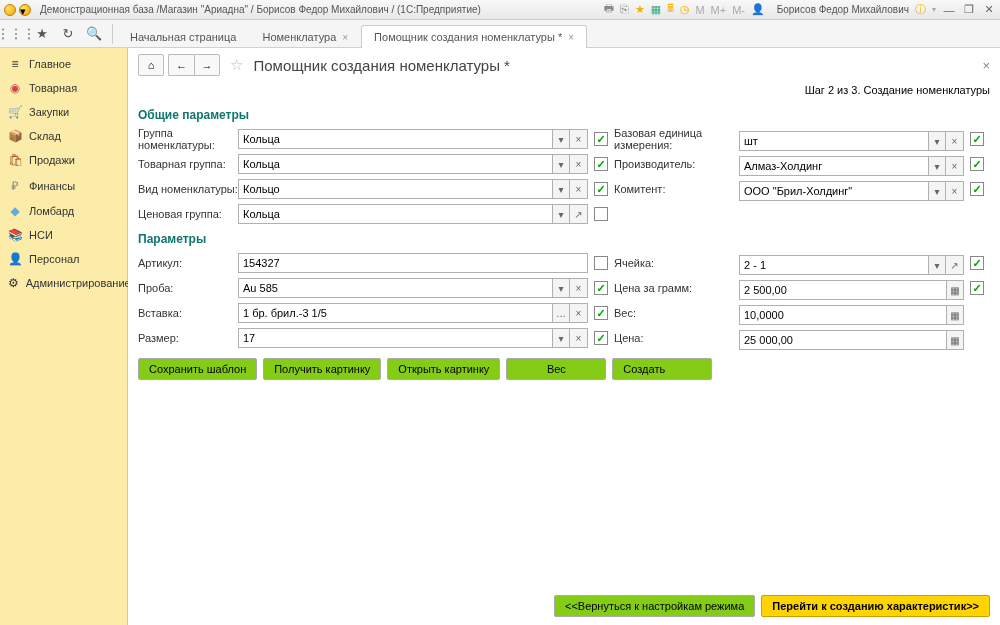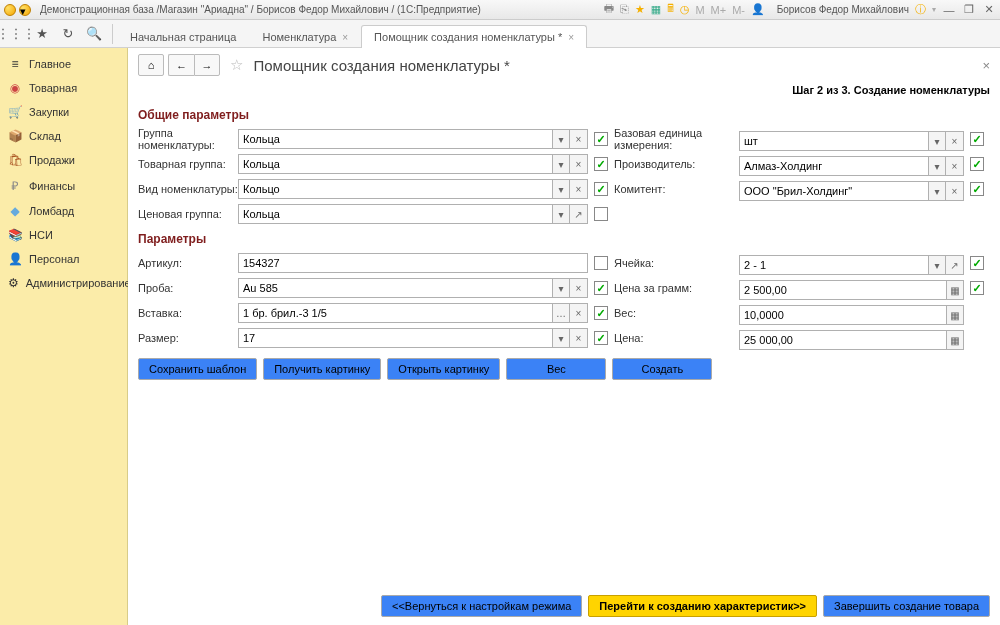--- a/index.html
+++ b/index.html
@@ -30,39 +30,39 @@
 .content { flex: 1; background: #fff; padding: 6px 10px 0 10px; position: relative; display: flex; flex-direction: column; }
 .content-head { display: flex; align-items: center; gap: 4px; margin-bottom: 8px; }
 .nav-btn { border: 1px solid #bbb; background: #f8f8f8; height: 22px; min-width: 26px; display: flex; align-items: center; justify-content: center; font-size: 11px; border-radius: 2px; }
 .nav-group { display: flex; }
 .nav-group .nav-btn:first-child { border-radius: 2px 0 0 2px; border-right: none; }
 .nav-group .nav-btn:last-child { border-radius: 0 2px 2px 0; }
 .star { font-size: 15px; color: #bbb; margin: 0 6px; }
 .page-title { font-size: 15px; color: #444; }
 .close-x { margin-left: auto; font-size: 13px; color: #888; cursor: pointer; }
 .step-line { text-align: right; font-size: 11px; margin-bottom: 8px; }
-.step-line b { font-weight: bold; }
-
-.section-h { color: #7f1d1d; font-size: 12px; font-weight: bold; margin: 4px 0 6px 0; }
+.step-line b { font-weight: normal; }
+
+.section-h { color: #0f766e; font-size: 12px; font-weight: bold; margin: 4px 0 6px 0; }
 .form-row { display: flex; align-items: center; margin-bottom: 3px; height: 22px; }
 .lbl { width: 100px; font-size: 11px; color: #333; }
 .fld { display: flex; flex: 0 0 350px; height: 20px; }
 .fld input { flex: 1; border: 1px solid #b0b0b0; border-right: none; padding: 0 4px; font-size: 11px; height: 20px; }
 .mini-btn { width: 18px; height: 20px; border: 1px solid #b0b0b0; background: #f4f4f4; display: flex; align-items: center; justify-content: center; font-size: 10px; color: #666; border-left: none; }
 .mini-btn:first-of-type { border-left: 1px solid #b0b0b0; }
 .chk-green { width: 14px; height: 14px; border: 1px solid #888; display: inline-flex; align-items: center; justify-content: center; color: #0a0; font-size: 11px; background: #fff; margin: 0 6px; font-weight: bold; }
 .col2 { display: flex; align-items: center; flex: 1; margin-left: 0; }
 .lbl2 { width: 125px; font-size: 11px; color: #333; }
 .fld2 { display: flex; flex: 1; height: 16px; max-width: 225px; }
 .fld2 input { flex: 1; border: 1px solid #b0b0b0; border-right: none; padding: 0 4px; font-size: 11px; height: 20px; }
 .fld2.right input { text-align: left; }
 .trail-chk { margin-left: 6px; }
 
 .btn-row { display: flex; gap: 6px; margin-top: 6px; }
-.btn { border: 1px solid #aaa; background: #3b82f6; padding: 4px 10px; font-size: 11px; border-radius: 2px; cursor: pointer; }
+.btn { border: 1px solid #aaa; background: #84cc16; padding: 4px 10px; font-size: 11px; border-radius: 2px; cursor: pointer; }
 
 .footer { position: absolute; bottom: 8px; right: 10px; display: flex; gap: 6px; }
 .btn.yellow { background: #ffd400; border-color: #c8a000; font-weight: bold; text-align: center; }
 </style>
 </head>
 <body>
 
 <div class="titlebar">
   <span class="tb-dot y"></span>
   <span class="tb-dot y">▾</span>
@@ -297,22 +297,21 @@
             <div class="mini-btn">▦</div>
           </div>
       </div>
     </div>
 
     <div class="btn-row">
       <div class="btn">Сохранить шаблон</div>
       <div class="btn">Получить картинку</div>
       <div class="btn">Открыть картинку</div>
       <div class="btn" style="min-width:100px;text-align:center">Вес</div>
-      <div class="btn" style="min-width:100px;text-align:center">Создать</div>
+      <div class="btn" style="min-width:100px;">Создать</div>
     </div>
 
     <div class="footer">
       <div class="btn">&lt;&lt;Вернуться к настройкам режима</div>
       <div class="btn yellow">Перейти к созданию характеристик&gt;&gt;</div>
-      <div class="btn">Завершить создание товара</div>
     </div>
   </div>
 </div>
 
 </body></html>

